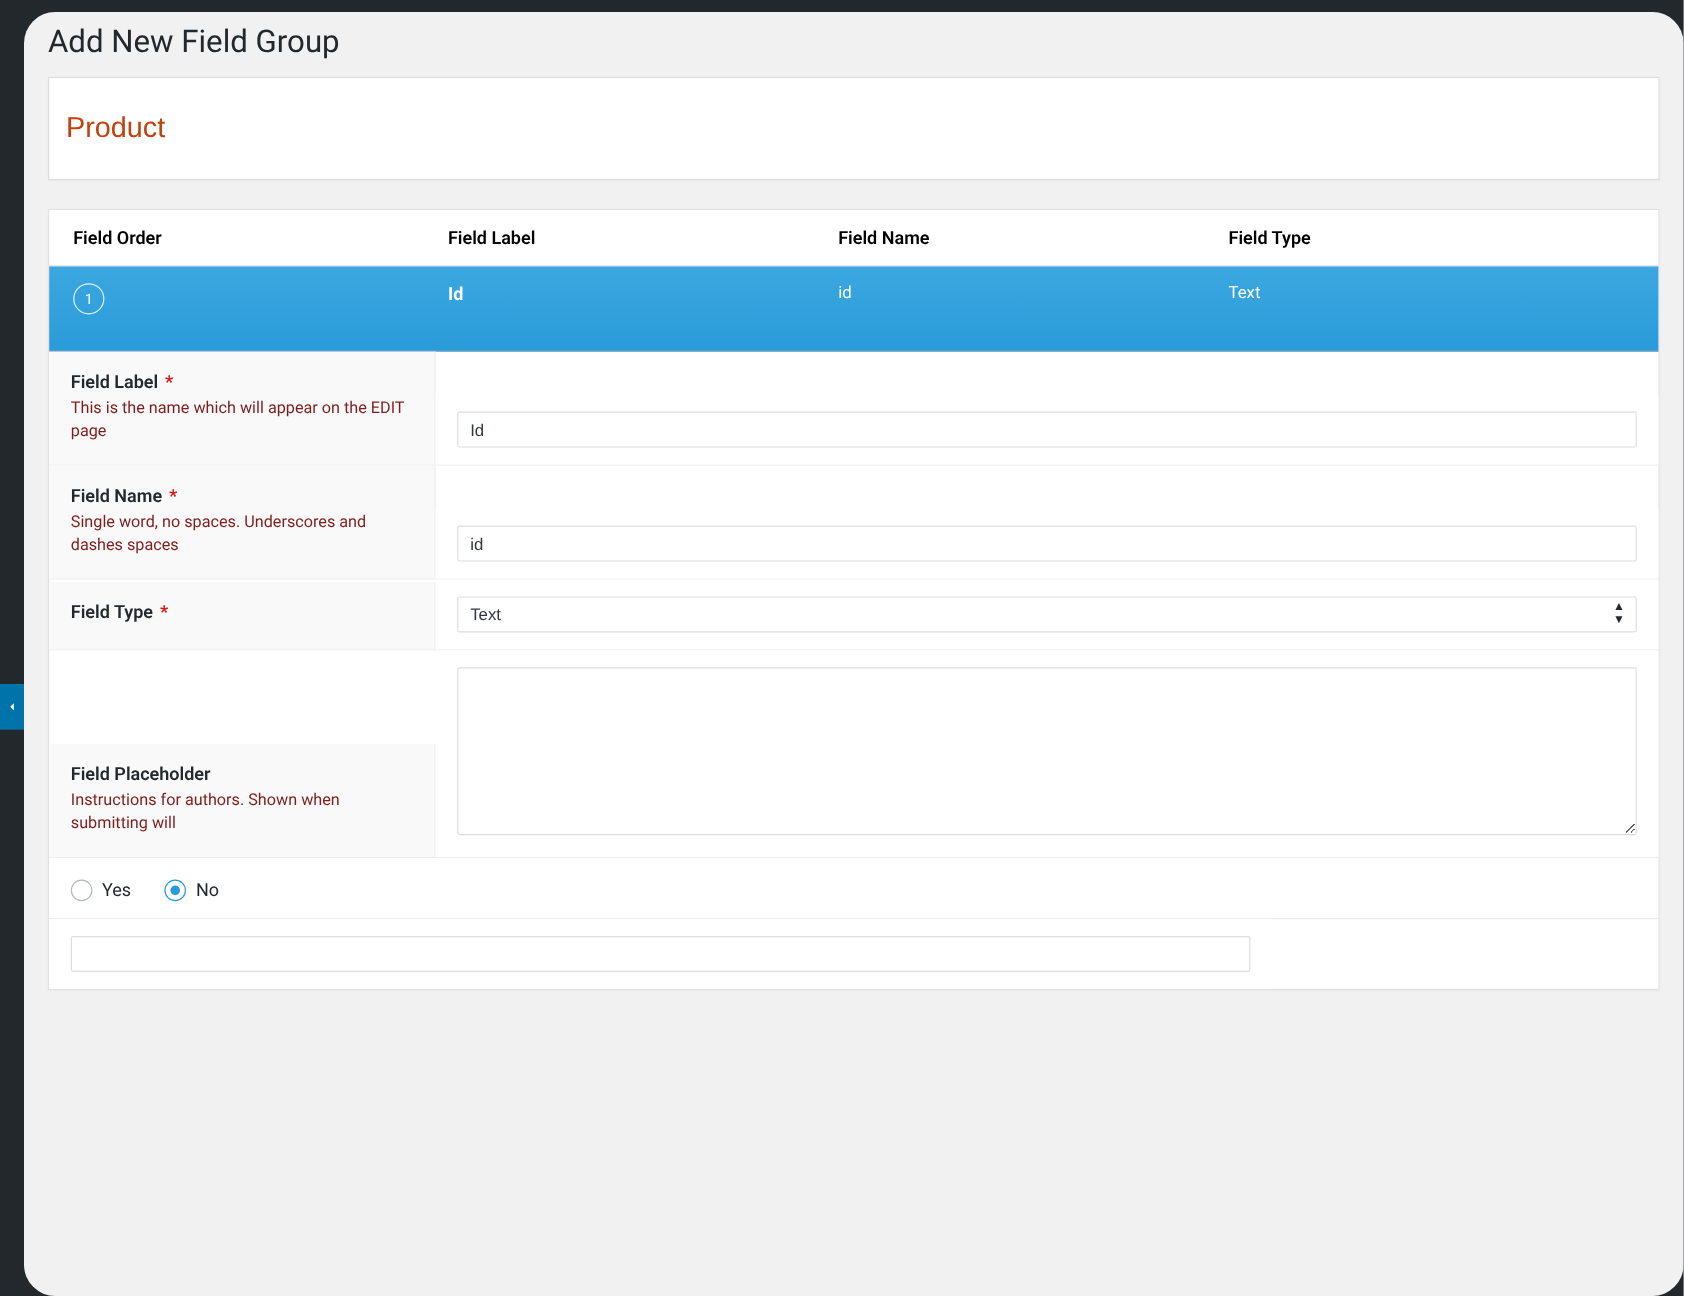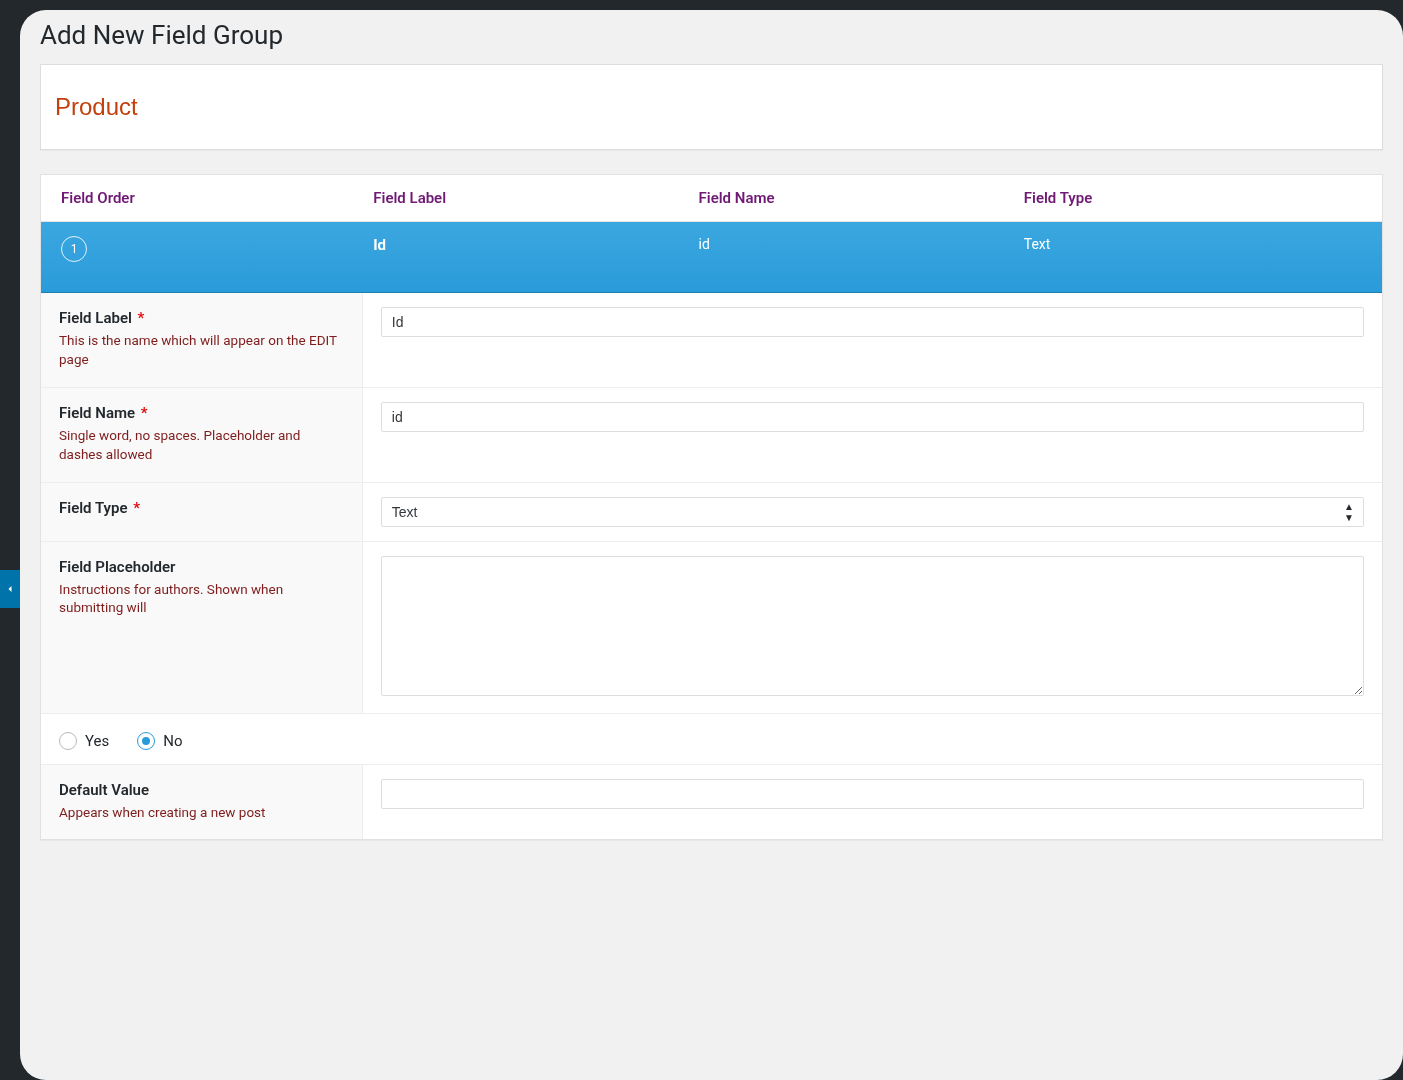--- a/index.html
+++ b/index.html
@@ -48,21 +48,21 @@
     background: #fff;
     border: 1px solid #e1e1e1;
     box-shadow: 0 1px 1px rgba(0,0,0,0.04);
   }
   .ft-header {
     display: flex;
     padding: 14px 20px;
     border-bottom: 1px solid #e5e5e5;
     font-weight: 600;
     font-size: 15px;
-    color: #701a75;
+    color: #000000;
   }
   .col-order { width: 24%; }
   .col-label { width: 25%; }
   .col-name  { width: 25%; }
   .col-type  { width: 26%; }
   .ft-row-selected {
     background: #2a9bd9;
     background: linear-gradient(#3ba7e0, #2a9bd9);
     color: #fff;
     display: flex;
@@ -80,20 +80,21 @@
     font-size: 12px;
     color: #fff;
   }
   .ft-row-selected .col-label { font-weight: 700; font-size: 15px; }
   .ft-row-selected .col-name,
   .ft-row-selected .col-type { font-size: 14px; }
   .field-settings { }
   .setting-row {
     display: flex;
     border-top: 1px solid #ededed;
+    align-items: flex-end;
   }
   .setting-row:first-child { border-top: none; }
   .setting-left {
     width: 24%;
     background: #f9f9f9;
     border-right: 1px solid #ededed;
     padding: 16px 18px 18px 18px;
   }
   .setting-left .label {
     font-weight: 600;
@@ -222,21 +223,21 @@
             <input type="text" class="ctl" value="Id" style="">
           </div>
         </div>
 
         <div class="setting-row">
           <div class="setting-left">
             <div class="label">
               <span>Field Name</span>
               <span class="required-star">*</span>
             </div>
-            <div class="desc">Single word, no spaces. Placeholder and dashes allowed</div>
+            <div class="desc">Single word, no spaces. Underscores and dashes spaces</div>
           </div>
           <div class="setting-right">
             <input type="text" class="ctl" value="id" style="">
           </div>
         </div>
 
         <div class="setting-row">
           <div class="setting-left">
             <div class="label">
               <span>Field Type</span>
@@ -277,24 +278,20 @@
                 <span class="radio-circle checked">
                     <span class="radio-dot"></span>
                   </span>
                 <span>No</span>
               </label>
             </div>
           </div>
         </div>
 
         <div class="setting-row">
-          <div class="setting-left">
-            <div class="label">Default Value</div>
-            <div class="desc">Appears when creating a new post</div>
-          </div>
           <div class="setting-right">
             <input type="text" class="ctl" value="" style="">
           </div>
         </div>
 
 
       </div>
     </div>
 
   </div>

